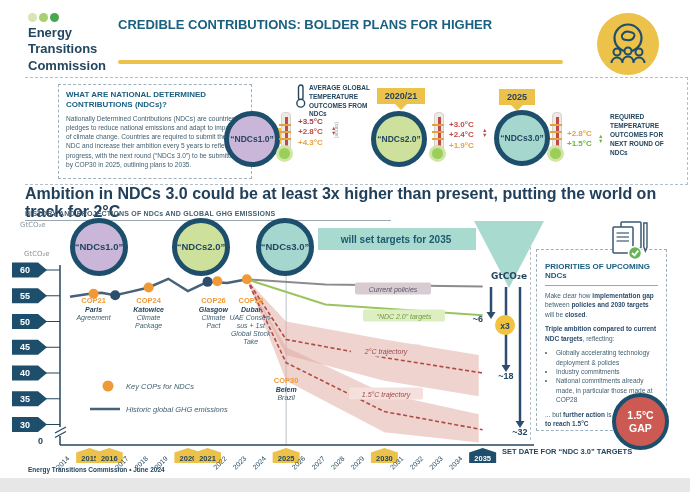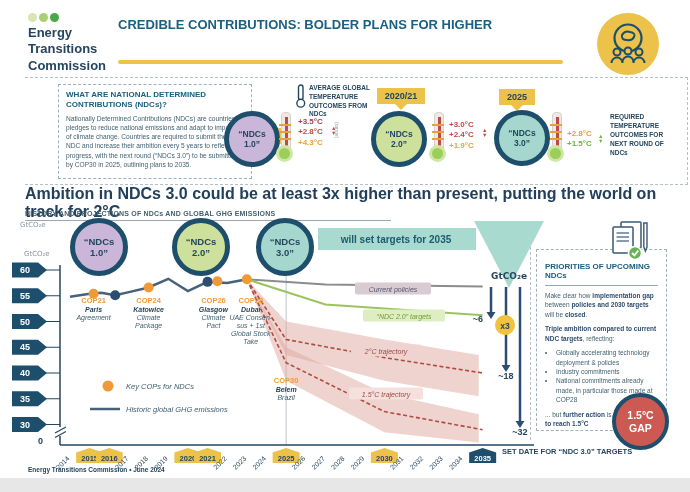--- a/index.html
+++ b/index.html
@@ -16,21 +16,21 @@
   
   .strip{left:25px;top:77px;width:662px;height:106px;border-top:1px dashed #b3c0c9;border-bottom:1px dashed #b3c0c9;border-right:1px dashed #b3c0c9;}
   .what{left:30px;top:84px;width:194px;height:95px;border:1px dashed #9fb0bd;padding:5px 7px;box-sizing:border-box;margin-left:28px;}
   .what h3{font-size:8px;color:#1a6080;margin:0 0 3px;line-height:1.3;}
   .what p{font-size:6.6px;color:#3f5f70;margin:0;line-height:1.4;}
   .avg-wrap{left:295px;top:84px;display:flex;gap:3px;}
   .avg-text{font-size:6.5px;font-weight:bold;color:#24465f;line-height:1.35;width:70px;}
   .req{left:610px;top:112px;width:60px;font-size:6.5px;font-weight:bold;color:#24465f;line-height:1.4;}
   .banner{height:16px;background:#ecc24b;color:#24465f;font-weight:bold;font-size:9px;text-align:center;line-height:16px;}
   .banner:after{content:"";position:absolute;left:50%;top:100%;transform:translateX(-50%);border:6px solid transparent;border-top:6px solid #ecc24b;}
-  .ndc-c{width:46px;height:46px;border:5px solid #1d4e6b;border-radius:50%;display:flex;flex-direction:column;align-items:center;justify-content:center;text-align:center;font-weight:bold;color:#24465f;font-size:8.5px;line-height:1.2;box-sizing:content-box;}
+  .ndc-c{width:46px;height:46px;border:5px solid #1d4e6b;border-radius:50%;display:flex;flex-direction:row;align-items:center;justify-content:center;text-align:center;font-weight:bold;color:#24465f;font-size:8.5px;line-height:1.2;box-sizing:content-box;}
   .cc{width:48px;height:48px;font-size:9.5px;z-index:3;}
   .thermo{width:18px;height:52px;}
   .thermo .stem{position:absolute;left:5px;top:0;width:8px;height:37px;background:#eceae6;border:1px solid #d8d2ca;border-radius:4px 4px 0 0;}
   .thermo .merc{position:absolute;left:8.5px;top:5px;width:3px;height:32px;background:#c04a49;}
   .thermo .bulb{position:absolute;left:0;top:33px;width:17px;height:17px;border-radius:50%;background:#9ccf59;border:3px solid #cfe6a4;box-sizing:border-box;}
   .thermo .ticks{position:absolute;left:3px;top:12px;width:12px;height:2px;background:#e5a13c;box-shadow:0 7px 0 #e5a13c,0 14px 0 #e5a13c;}
   .temps{font-weight:bold;font-size:8px;line-height:1.3;white-space:nowrap;}
   .ud{display:flex;flex-direction:column;font-size:5.5px;line-height:4.5px;}
   .range{font-size:5px;color:#98a4ac;transform:rotate(90deg);transform-origin:left top;white-space:nowrap;}
   

